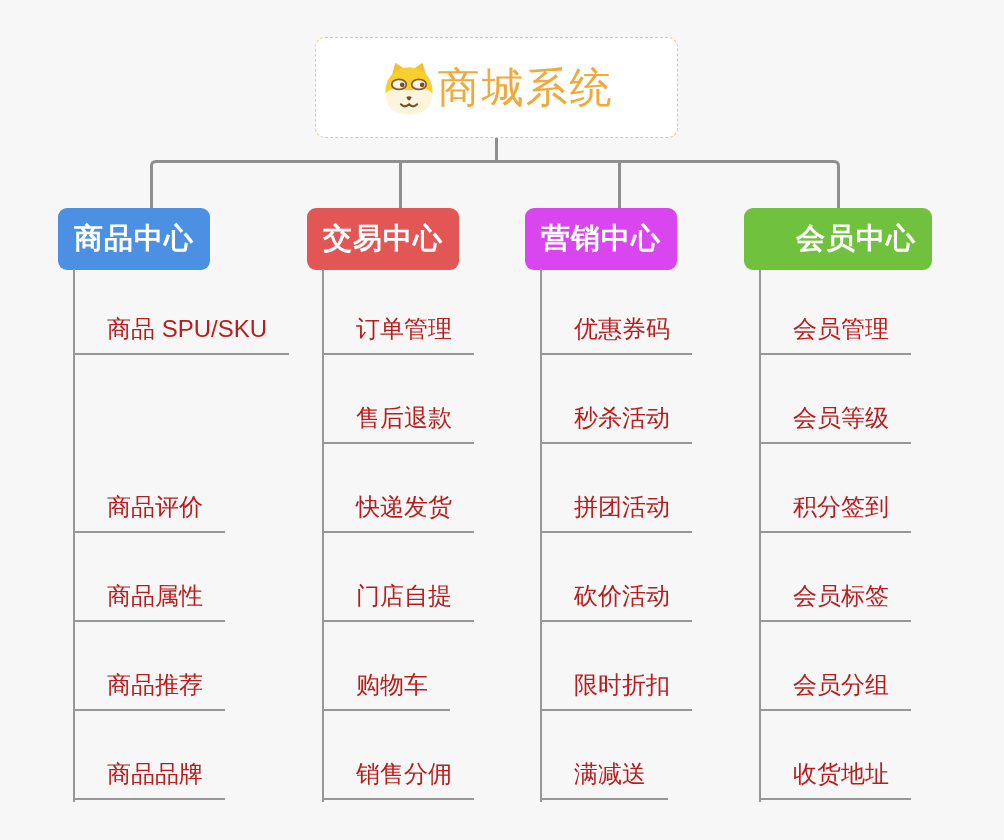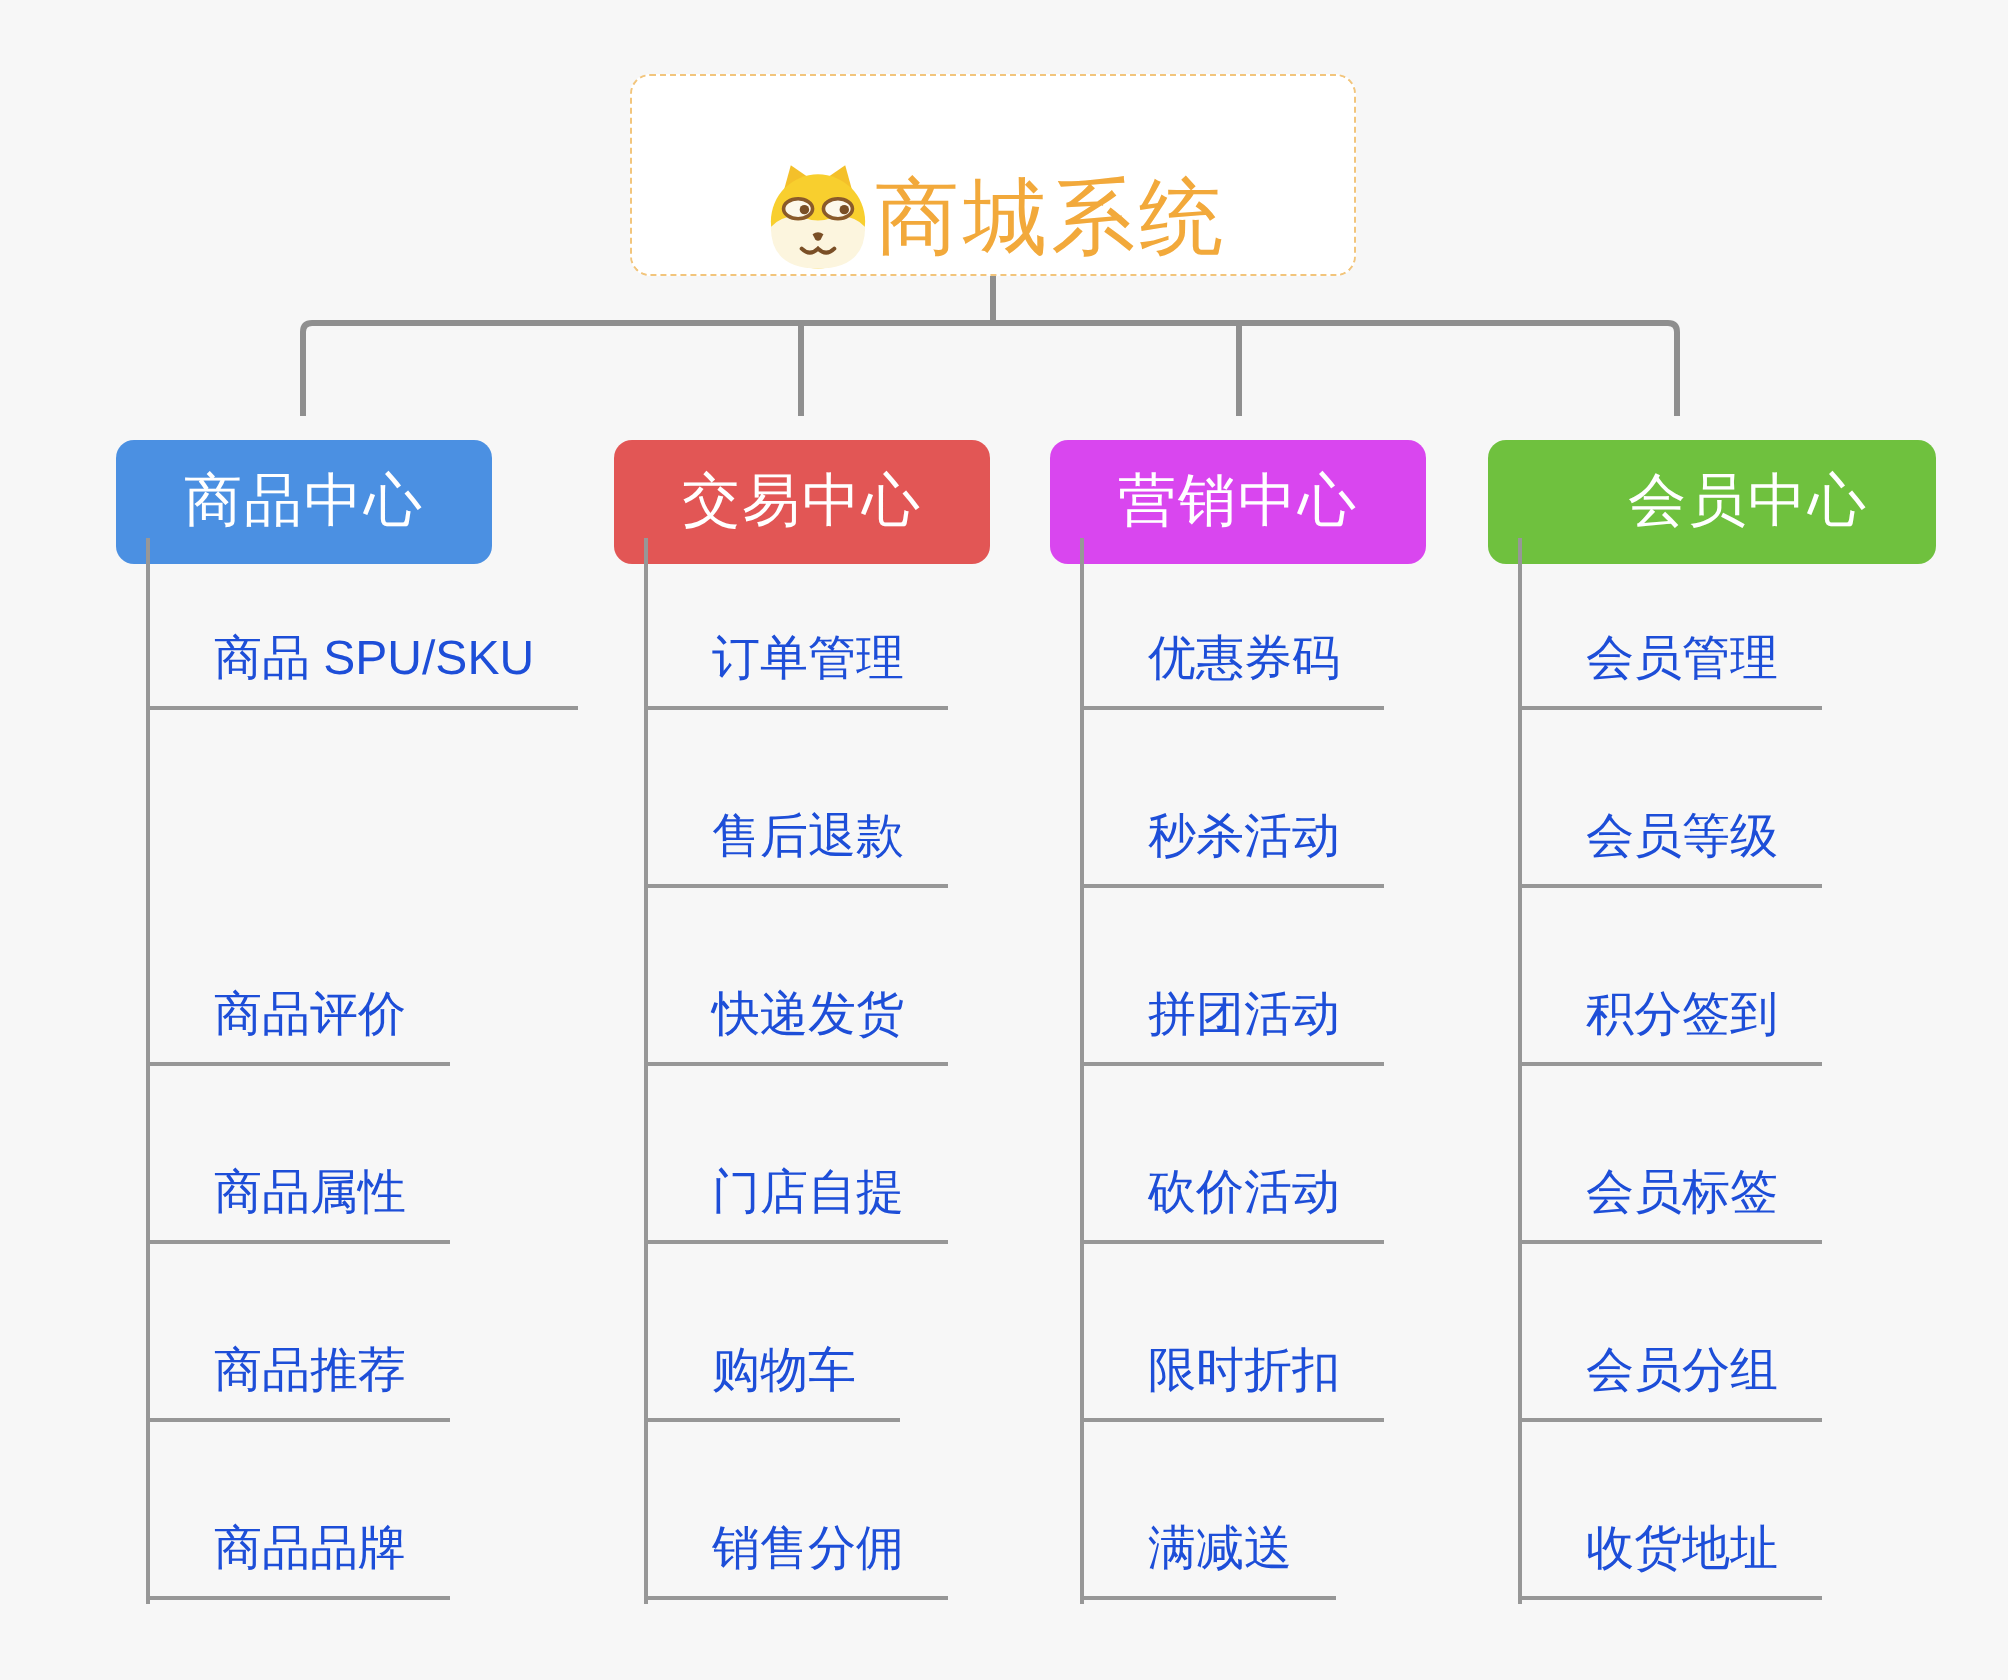--- a/index.html
+++ b/index.html
@@ -11,47 +11,48 @@
   }
   #canvas { position: relative; width: 1004px; height: 840px; }
 
   
   .root-node {
     position: absolute; left: 315px; top: 37px;
     width: 363px; height: 101px;
     background: #ffffff;
     border: 1px dashed #f2c57c;
     border-radius: 10px;
-    display: flex; align-items: flex-end; justify-content: center;
+    display: flex; align-items: center; justify-content: center;
     box-sizing: border-box;
   }
   .root-label {
     font-size: 42px;
     letter-spacing: 2px;
     color: #f2a93b;
   }
   .doge { width: 58px; height: 58px; display: block; }
 
   
   .connectors {
     position: absolute; left: 0; top: 0;
     width: 1004px; height: 840px;
     pointer-events: none;
   }
 
   
   .branch-header {
-    position: absolute; top: 220px;
-    width: 188px; height: 62px;
+    position: absolute; top: 208px;
+    width: 152px; height: 62px;
     border-radius: 9px;
     display: flex; align-items: center; justify-content: center;
     color: #ffffff;
     font-size: 29px;
     letter-spacing: 1px;
     cursor: default;
+    font-weight: bold;
   }
   .bh0 { left: 58px; }
   .bh1 { left: 307px; }
   .bh2 { left: 525px; }
   .bh3 { left: 744px; padding-left: 36px; }
 
   
   .branch-line {
     position: absolute; top: 269px; height: 533px; width: 2px;
     background: #979797;
@@ -63,21 +64,21 @@
 
   
   .item {
     position: absolute;
     height: 46px;
     box-sizing: border-box;
     display: flex; align-items: flex-end;
     padding: 0 22px 8px 34px;
     border-bottom: 2px solid #979797;
     font-size: 24px;
-    color: #1d4ed8;
+    color: #b91c1c;
     white-space: nowrap;
     cursor: default;
   }
   .col0 { left: 73px; }
   .col1 { left: 322px; }
   .col2 { left: 540px; }
   .col3 { left: 759px; }
   .row0 { top: 309px; }
   .row1 { top: 398px; }
   .row2 { top: 487px; }

